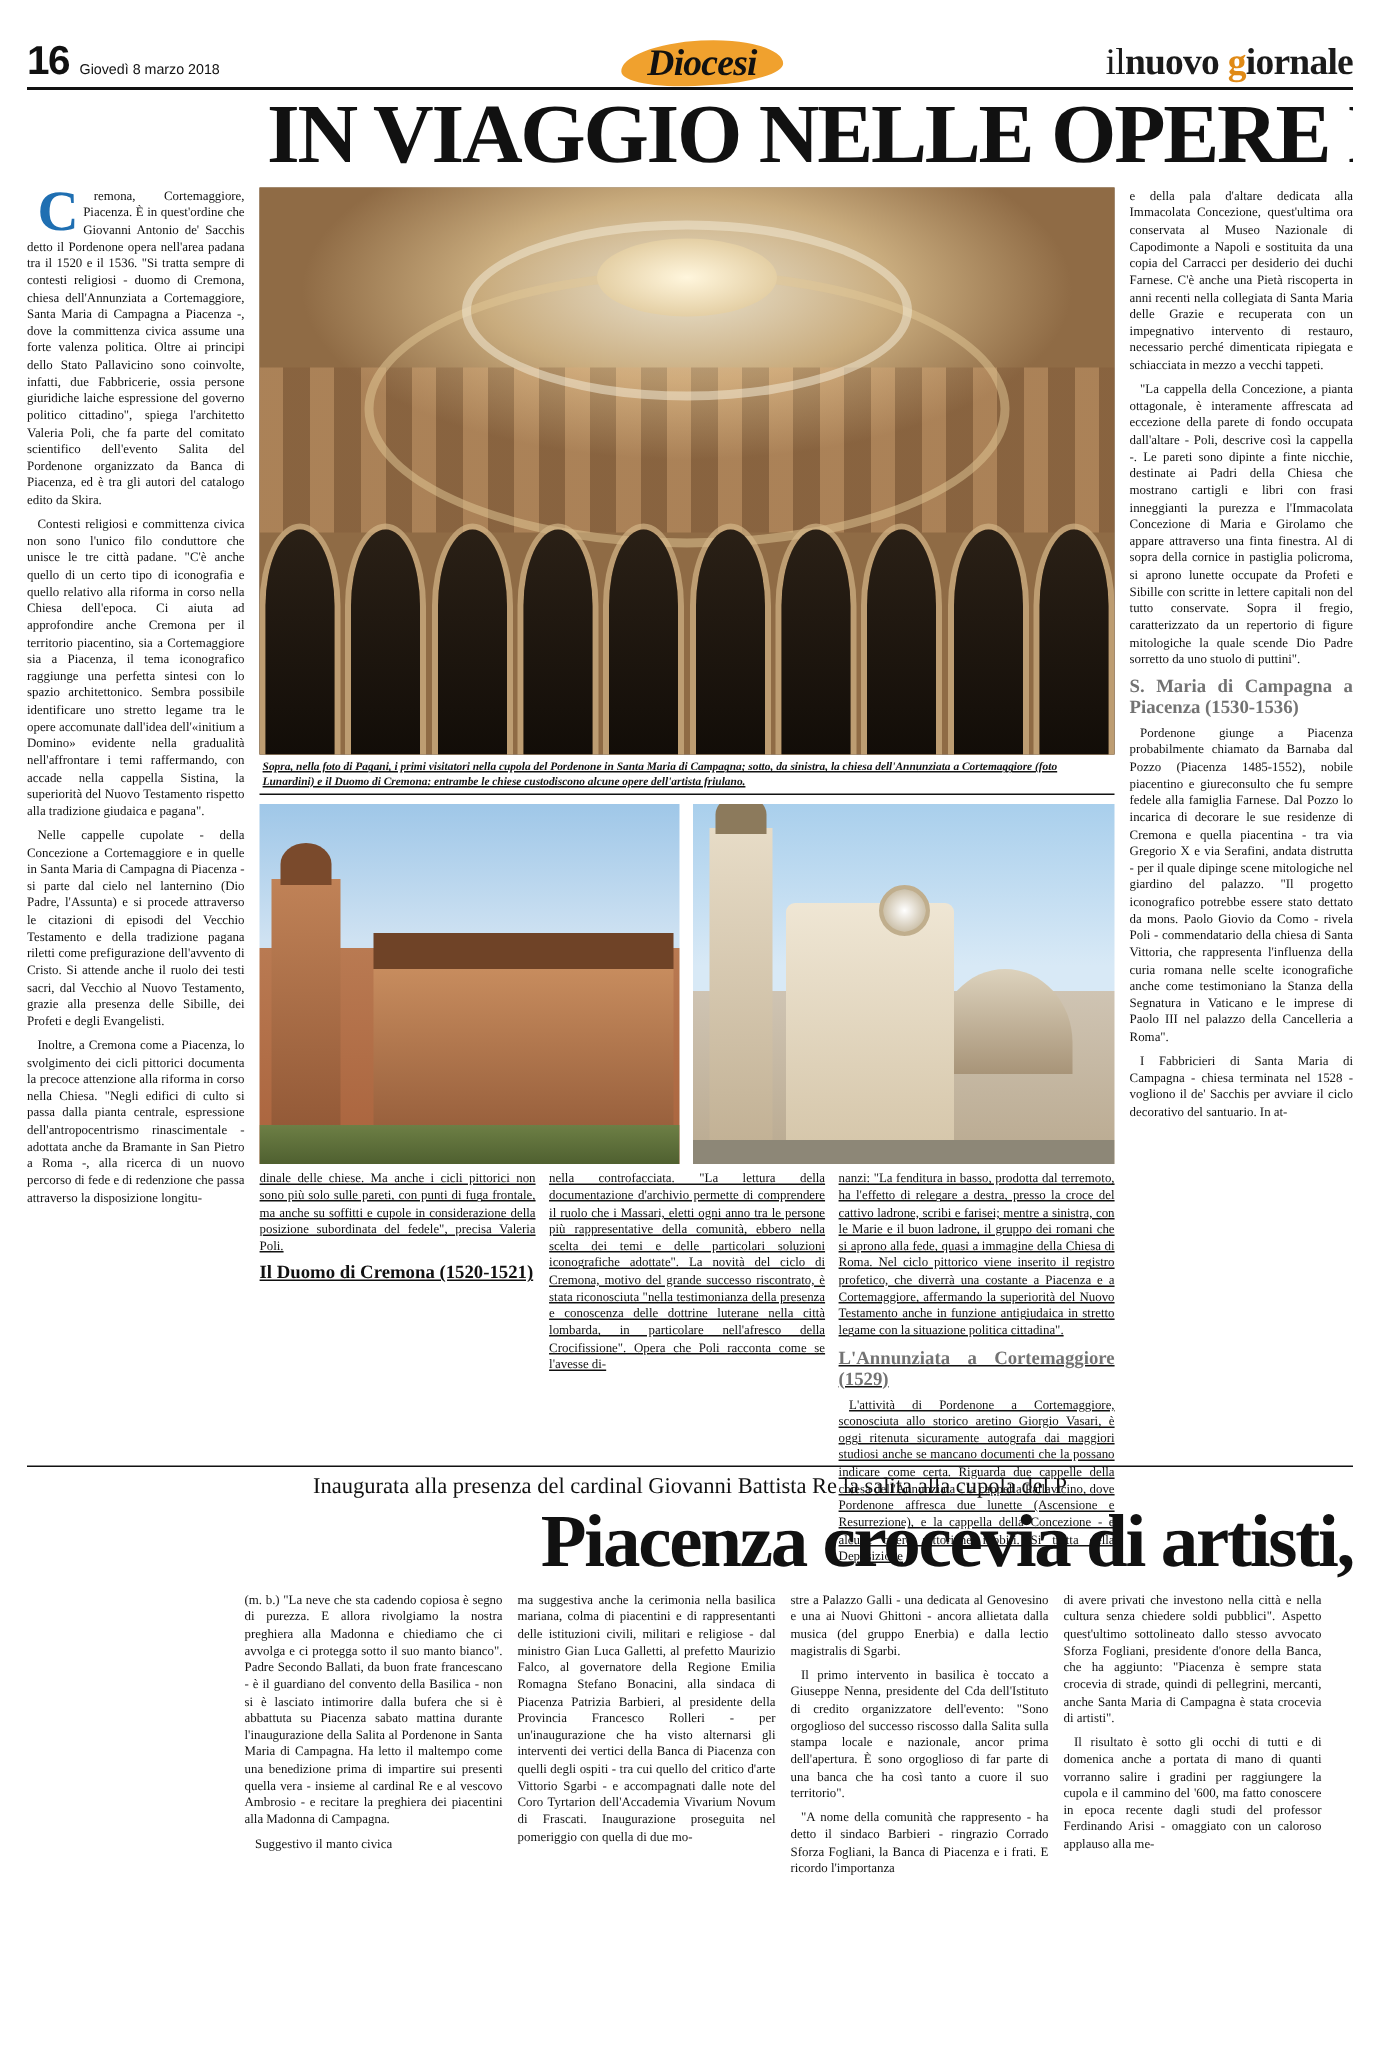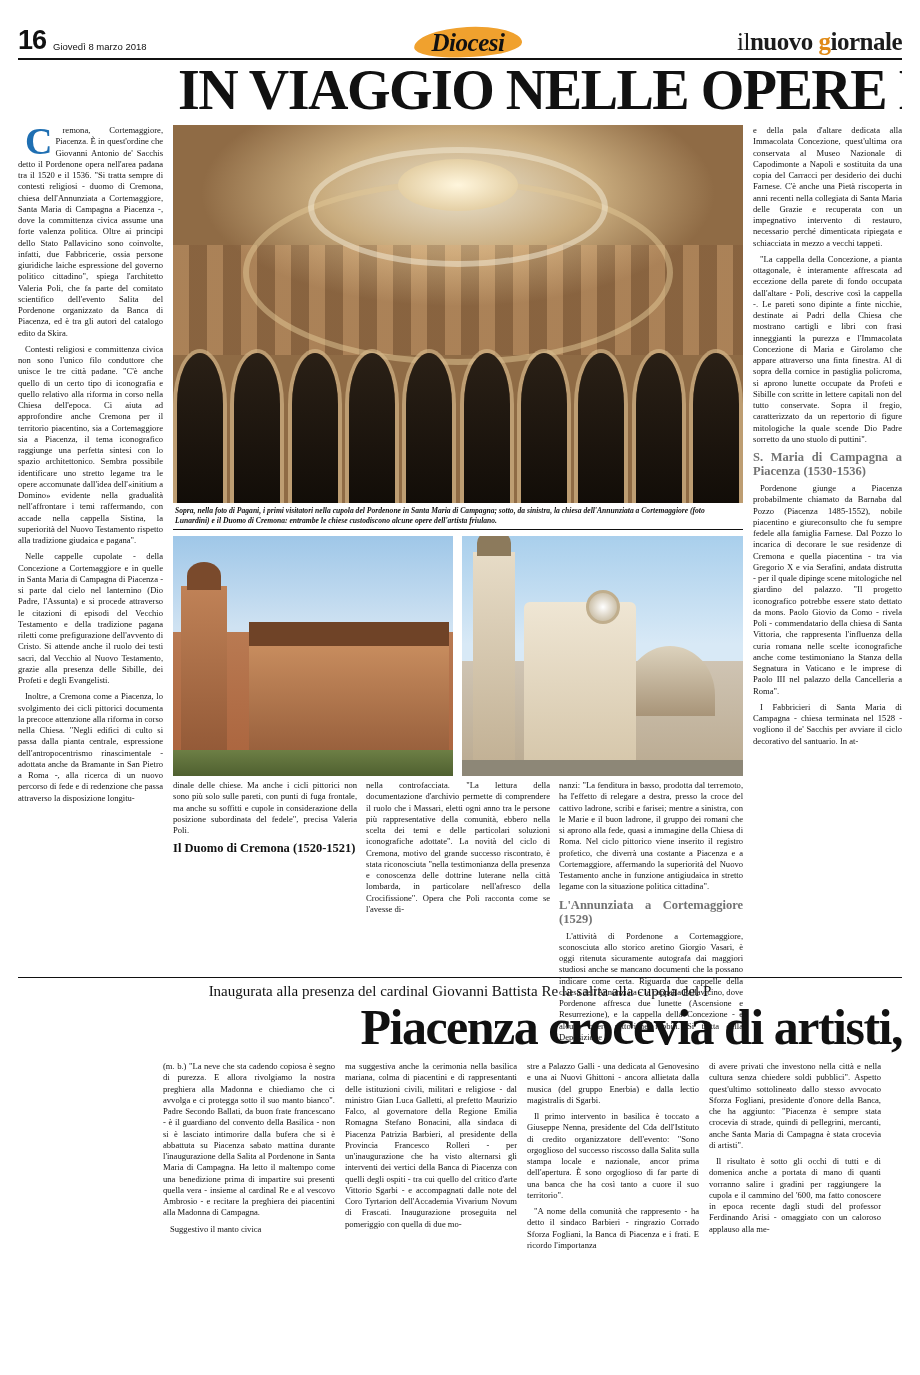--- a/index.html
+++ b/index.html
@@ -116,21 +116,21 @@
   }
   .col {
     font-size: 8.6px;
     line-height: 1.31;
     text-align: justify;
     hyphens: auto;
   }
   .col p { margin: 0 0 5px 0; text-indent: 7px; }
   .col p.first { text-indent: 0; }
   .col1 { width: 148px; position: relative; }
-  .centercol { width: 570px; }
+  .centercol { width: 570px; text-decoration: underline; }
   .col4 { width: 152px; }
 
   .dropcap-para {
     position: relative;
     text-indent: 0;
   }
   .dropcap {
     float: left;
     font-size: 38px;
     line-height: 30px;

